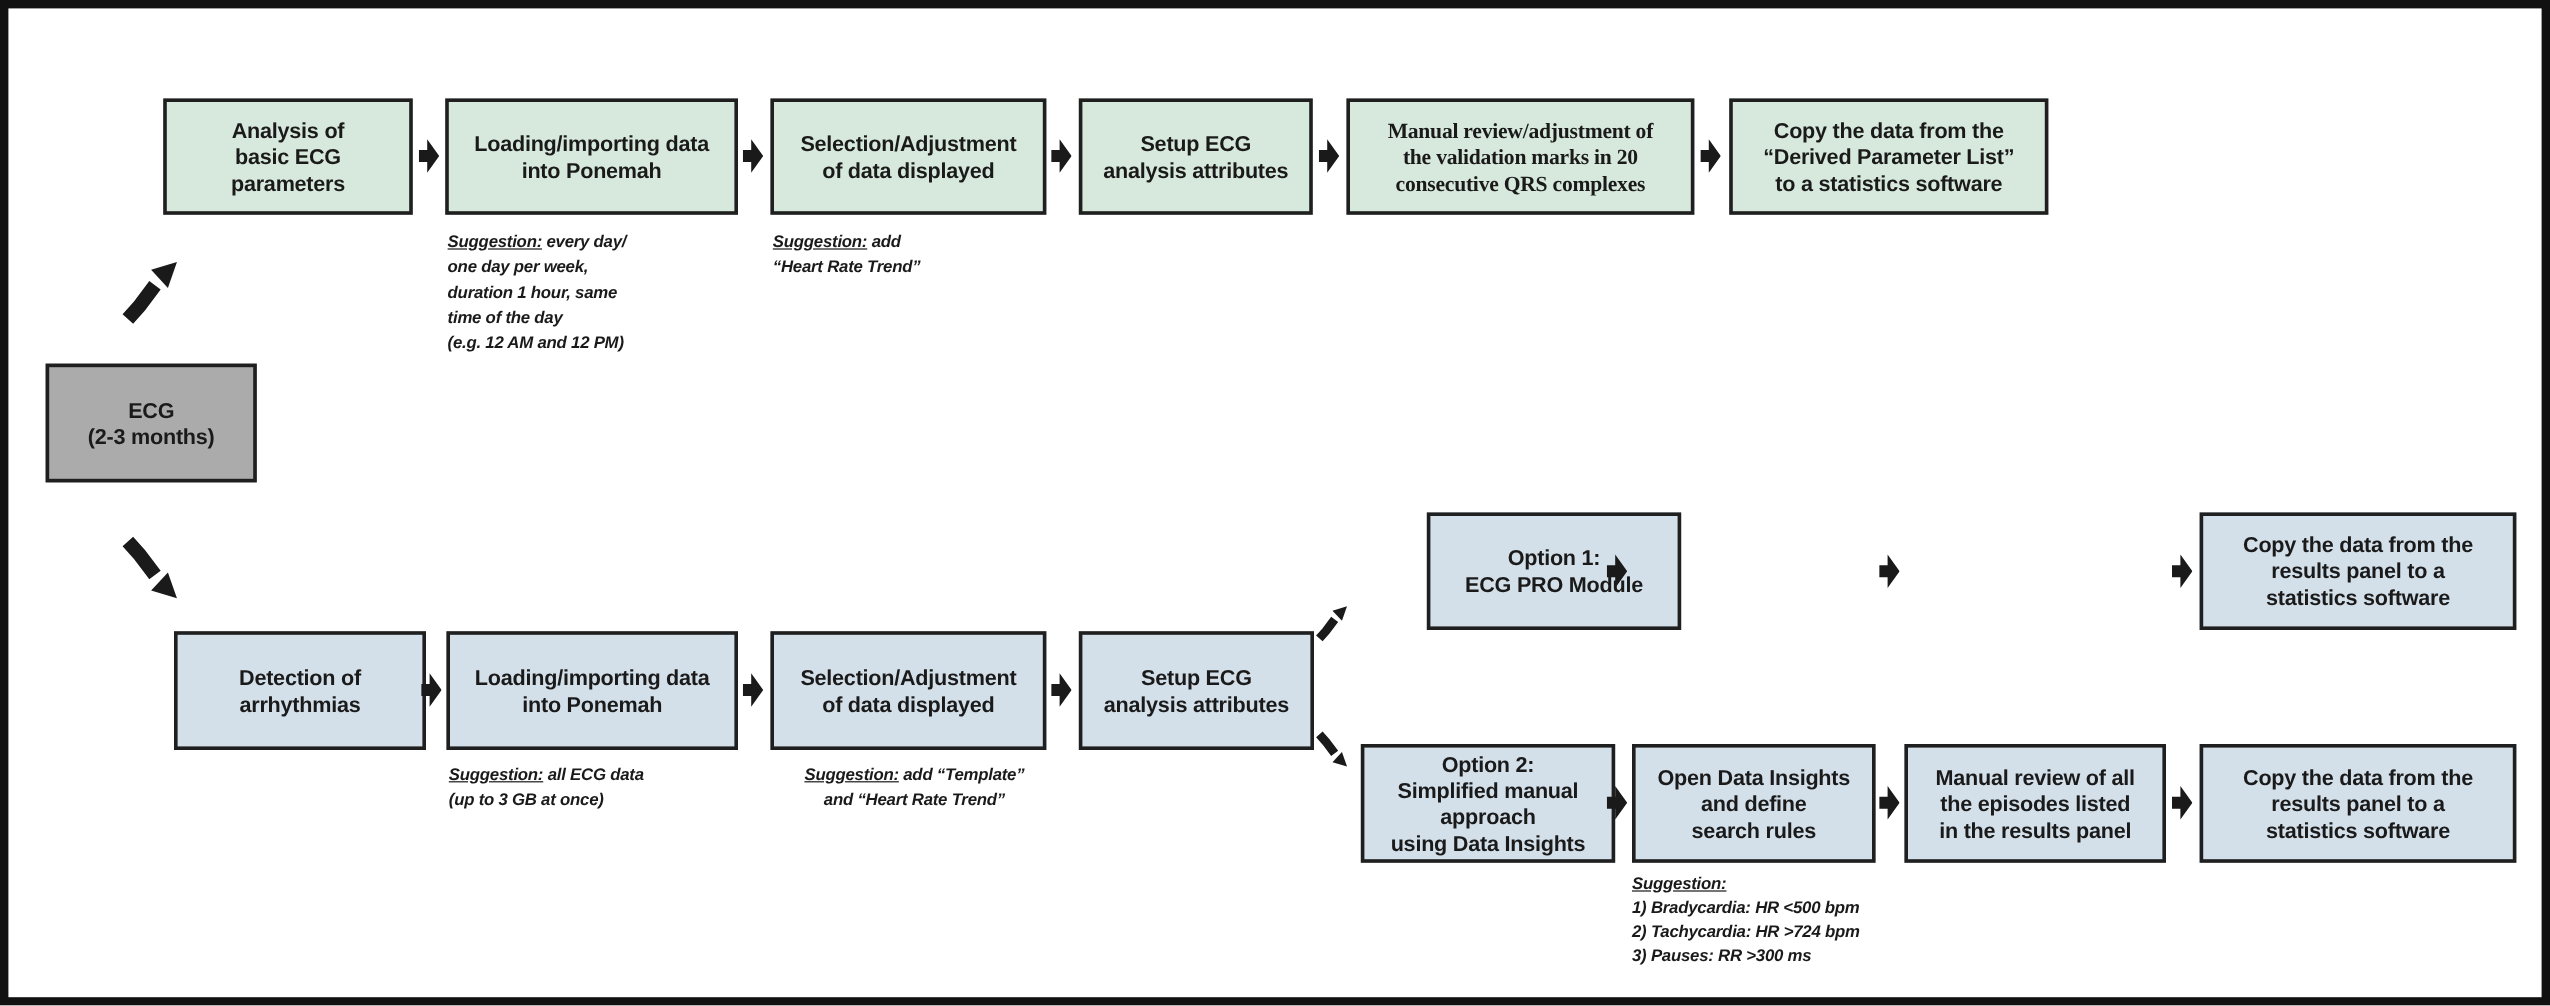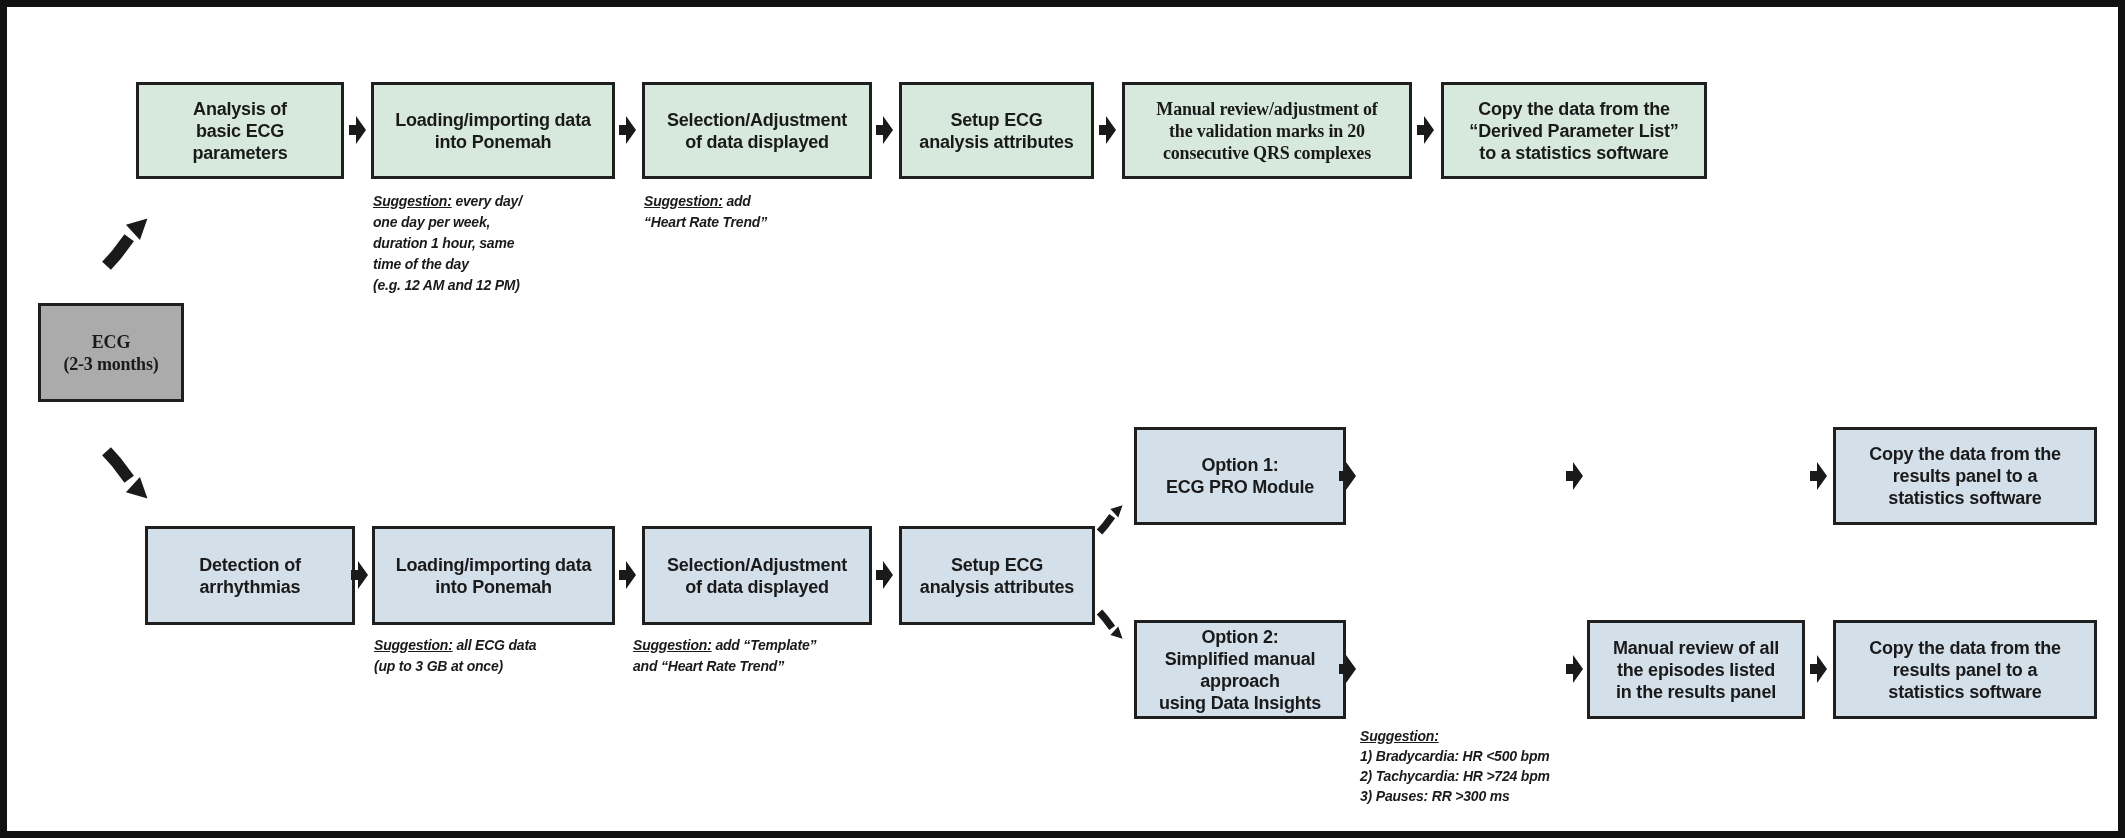--- a/index.html
+++ b/index.html
@@ -38,21 +38,21 @@
   .sugg .lbl{text-decoration:underline;}
   .arr{position:absolute;width:17px;height:30px;}
   .bent{position:absolute;}
   svg{display:block;width:100%;height:100%;}
 </style>
 </head>
 <body>
 
 <div class="canvas">
 
-  <div class="box gray" style="left:31px;top:296px;width:146px;height:99px;font-family:Liberation Serif, serif;">ECG
+  <div class="box gray" style="left:31px;top:296px;width:176px;height:99px;">ECG
 (2-3 months)</div>
 
   <div class="bent" style="left:92px;top:203px;width:56px;height:62px;">
     <svg viewBox="0 0 52 56">
         <polyline points="7,51 16,41 28,25" fill="none" stroke="#1a1a1a" stroke-width="11"></polyline>
         <polygon points="45,7 38,27 25,13" fill="#1a1a1a"></polygon>
       </svg>
   </div>
   <div class="bent" style="left:92px;top:438px;width:56px;height:62px;">
     <svg viewBox="0 0 52 56">
@@ -131,37 +131,37 @@
       </svg>
     </div>
   <div class="arr" style="left:869px;top:553px;">
       <svg viewBox="0 0 17 30">
         <polygon points="0,10 7,10 7,1 17,15 7,29 7,20 0,20" fill="#1a1a1a"></polygon>
       </svg>
     </div>
 
   <div class="sugg" style="left:367px;top:628px;width:260px;"><span class="lbl">Suggestion:</span><span> all ECG data
 (up to 3 GB at once)</span></div>
-  <div class="sugg" style="left:626px;top:628px;width:290px;"><span class="lbl">Suggestion:</span><span> add “Template”
+  <div class="sugg" style="left:610px;top:628px;width:290px;text-align:center;"><span class="lbl">Suggestion:</span><span> add “Template”
 and “Heart Rate Trend”</span></div>
 
   <div class="bent" style="left:1086px;top:494px;width:36px;height:34px;">
     <svg viewBox="0 0 52 56">
         <polyline points="7,51 16,41 28,25" fill="none" stroke="#1a1a1a" stroke-width="12"></polyline>
         <polygon points="45,7 38,27 25,13" fill="#1a1a1a"></polygon>
       </svg>
   </div>
   <div class="bent" style="left:1086px;top:602px;width:36px;height:34px;">
     <svg viewBox="0 0 52 56">
         <polyline points="7,5 16,15 28,31" fill="none" stroke="#1a1a1a" stroke-width="12"></polyline>
         <polygon points="45,49 38,29 25,43" fill="#1a1a1a"></polygon>
       </svg>
   </div>
 
-  <div class="box blue" style="left:1127px;top:420px;width:212px;height:98px;">Option 1:
+  <div class="box blue" style="left:1182px;top:420px;width:212px;height:98px;">Option 1:
 ECG PRO Module</div>
   <div class="box blue" style="left:1826px;top:420px;width:264px;height:98px;">Copy the data from the
 results panel to a
 statistics software</div>
 
   <div class="arr" style="left:1332px;top:454px;">
       <svg viewBox="0 0 17 30">
         <polygon points="0,10 7,10 7,1 17,15 7,29 7,20 0,20" fill="#1a1a1a"></polygon>
       </svg>
     </div>
@@ -173,20 +173,23 @@
   <div class="arr" style="left:1803px;top:454px;">
       <svg viewBox="0 0 17 30">
         <polygon points="0,10 7,10 7,1 17,15 7,29 7,20 0,20" fill="#1a1a1a"></polygon>
       </svg>
     </div>
 
   <div class="box blue" style="left:1115px;top:613px;width:212px;height:99px;margin-left:12px;">Option 2:
 Simplified manual
 approach
 using Data Insights</div>
+  <div class="box blue" style="left:1353px;top:613px;width:203px;height:99px;">Open Data Insights
+and define
+search rules</div>
   <div class="box blue" style="left:1580px;top:613px;width:218px;height:99px;">Manual review of all
 the episodes listed
 in the results panel</div>
   <div class="box blue" style="left:1826px;top:613px;width:264px;height:99px;">Copy the data from the
 results panel to a
 statistics software</div>
 
   <div class="arr" style="left:1332px;top:647px;">
       <svg viewBox="0 0 17 30">
         <polygon points="0,10 7,10 7,1 17,15 7,29 7,20 0,20" fill="#1a1a1a"></polygon>

